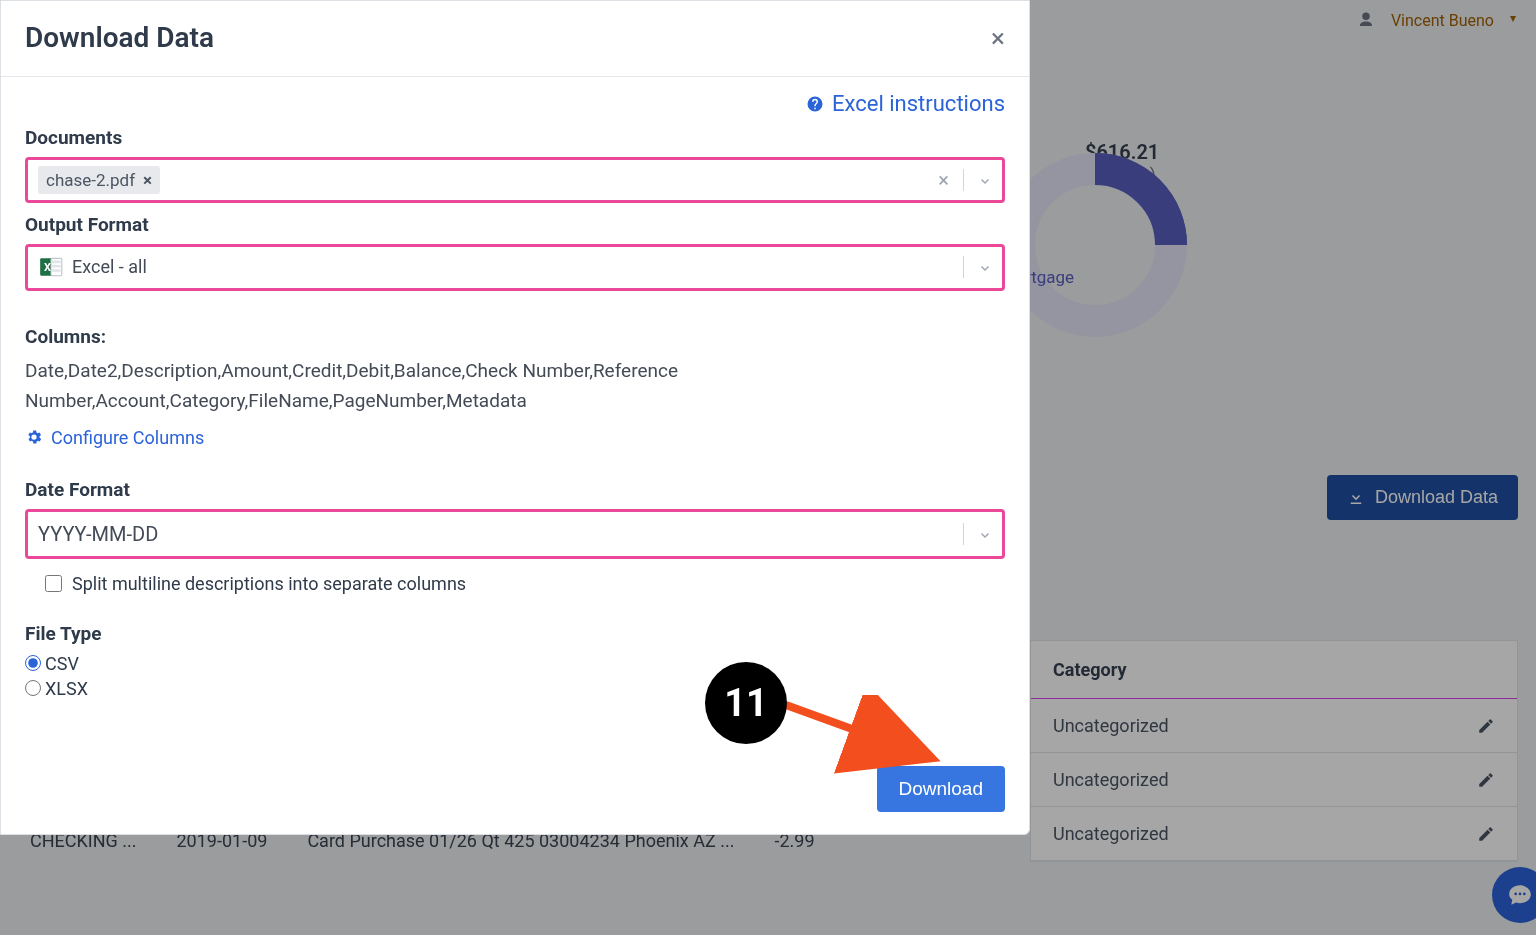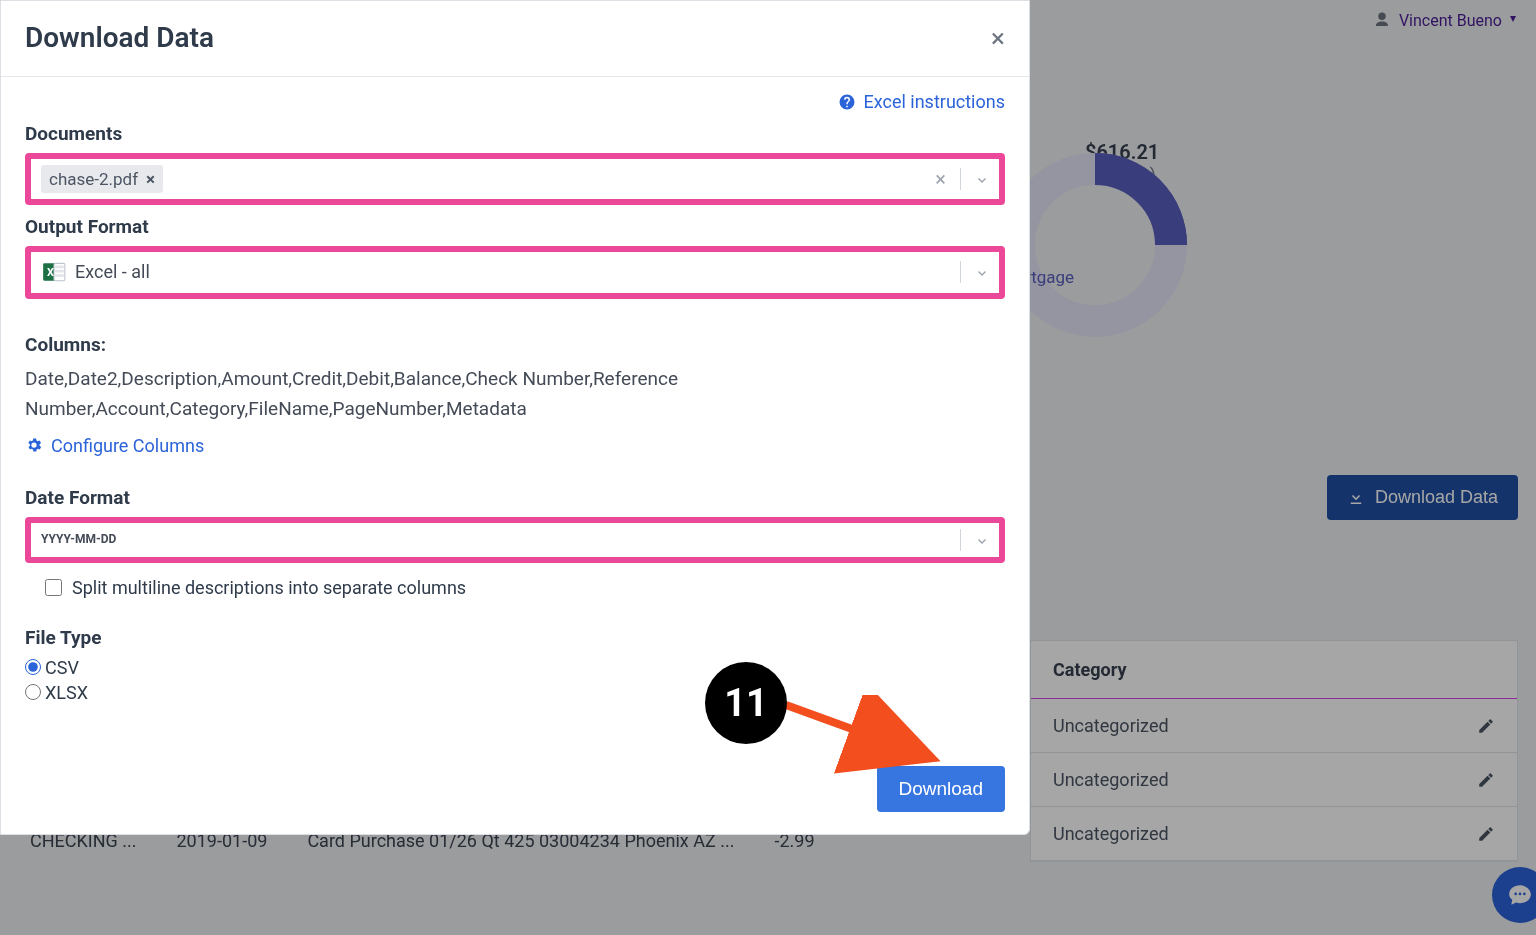--- a/index.html
+++ b/index.html
@@ -24,21 +24,21 @@
       inset: 0;
       background: #eef0f3;
     }
     .bg-topbar {
       position: absolute;
       top: 0; left: 1030px; right: 0; height: 40px;
       display: flex; justify-content: flex-end; align-items: center;
       gap: 24px; padding-right: 20px;
       color: #6b7280;
     }
-    .bg-user { display:flex; gap:8px; color:#4c1d95; }
+    .bg-user { display:flex; gap:16px; color:#a16207; }
     .bg-user svg { width:18px; height:18px; fill:#6b7280; }
     .bg-user .caret { font-size:12px; }
     .bg-donut-wrap {
       position:absolute; top:40px; left:1030px; width:360px; height:360px;
       display:flex; flex-direction:column; align-items:flex-start;
     }
     .bg-donut { position:absolute; top:105px; left:-35px; width:200px; height:200px; }
     .bg-donut svg { width:200px; height:200px; }
     .bg-amount { position:absolute; top:100px; left:55px; color:#374151; text-align:center; }
     .bg-amount .val { font-size:20px; font-weight:600; }
@@ -82,25 +82,25 @@
     }
     .modal-header {
       padding:20px 24px 22px 24px;
       border-bottom:1px solid #e5e7eb;
       display:flex; justify-content:space-between; align-items:flex-start;
     }
     .modal-title { font-size:28px; font-weight:600; color:#2f3b4a; }
     .close-x { font-size:26px; color:#6b7280; cursor:pointer; line-height:1; margin-top:4px; }
     .modal-body { padding:14px 24px 22px 24px; flex:1; position:relative; }
     .instructions-row { display:flex; justify-content:flex-end; margin-bottom:8px; }
-    .link-blue { color:#2b63d9; display:flex; align-items:center; gap:8px; font-size:18px; cursor:pointer; }
+    .link-blue { color:#2b63d9; display:flex; align-items:center; gap:8px; font-size:22px; cursor:pointer; }
     .link-blue svg { width:18px; height:18px; fill:#2b63d9; }
     .form-label { font-size:19px; font-weight:700; color:#2f3b4a; margin:10px 0 8px 0; display:block; }
     .select-box {
-      border:6px solid #ec4899; border-radius:4px; background:#fff;
+      border:3px solid #ec4899; border-radius:4px; background:#fff;
       display:flex; align-items:center; padding:6px 10px; min-height:44px;
       position:relative;
     }
     .chip {
       background:#e8e9ec; border-radius:3px; padding:4px 8px; font-size:17px; color:#4b5563;
       display:flex; align-items:center; gap:8px;
     }
     .chip .chip-x { font-weight:700; cursor:pointer; color:#4b5563; }
     .sel-right {
       margin-left:auto; display:flex; align-items:center; gap:14px; color:#9ca3af;
@@ -264,21 +264,21 @@
     <a class="config-link">
       <svg viewBox="0 0 24 24">
           <path d="M19.4 13a7.8 7.8 0 0 0 0-2l2-1.6-2-3.4-2.4 1a7.6 7.6 0 0 0-1.7-1l-.4-2.6h-4l-.4 2.6a7.6 7.6 0 0 0-1.7 1l-2.4-1-2 3.4L6.6 11a7.8 7.8 0 0 0 0 2l-2 1.6 2 3.4 2.4-1a7.6 7.6 0 0 0 1.7 1l.4 2.6h4l.4-2.6a7.6 7.6 0 0 0 1.7-1l2.4 1 2-3.4zM12 15.5A3.5 3.5 0 1 1 15.5 12 3.5 3.5 0 0 1 12 15.5z"></path>
         </svg>
       <span>Configure Columns</span>
     </a>
 
     <div style="height:20px"></div>
     <label class="form-label">Date Format</label>
     <div class="select-box">
-      <span class="plain-text" style="font-size:12px;font-weight:bold;">YYYY-MM-DD</span>
+      <span class="plain-text" style="font-size:20px;">YYYY-MM-DD</span>
       <span class="sel-right">
         <span class="sel-sep"></span>
         <span class="chev"><svg viewBox="0 0 20 20">
               <polyline points="5,8 10,13 15,8"></polyline>
             </svg></span>
       </span>
     </div>
 
     <div class="check-row">
       <input type="checkbox" style="">

